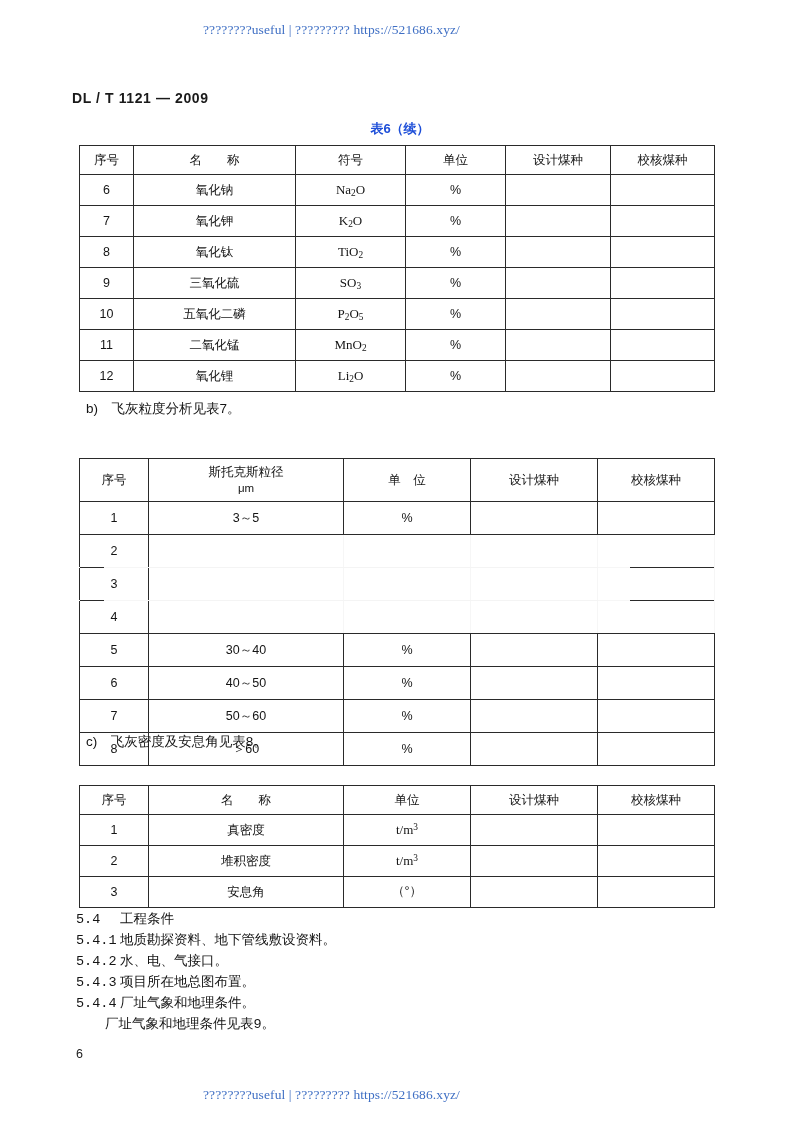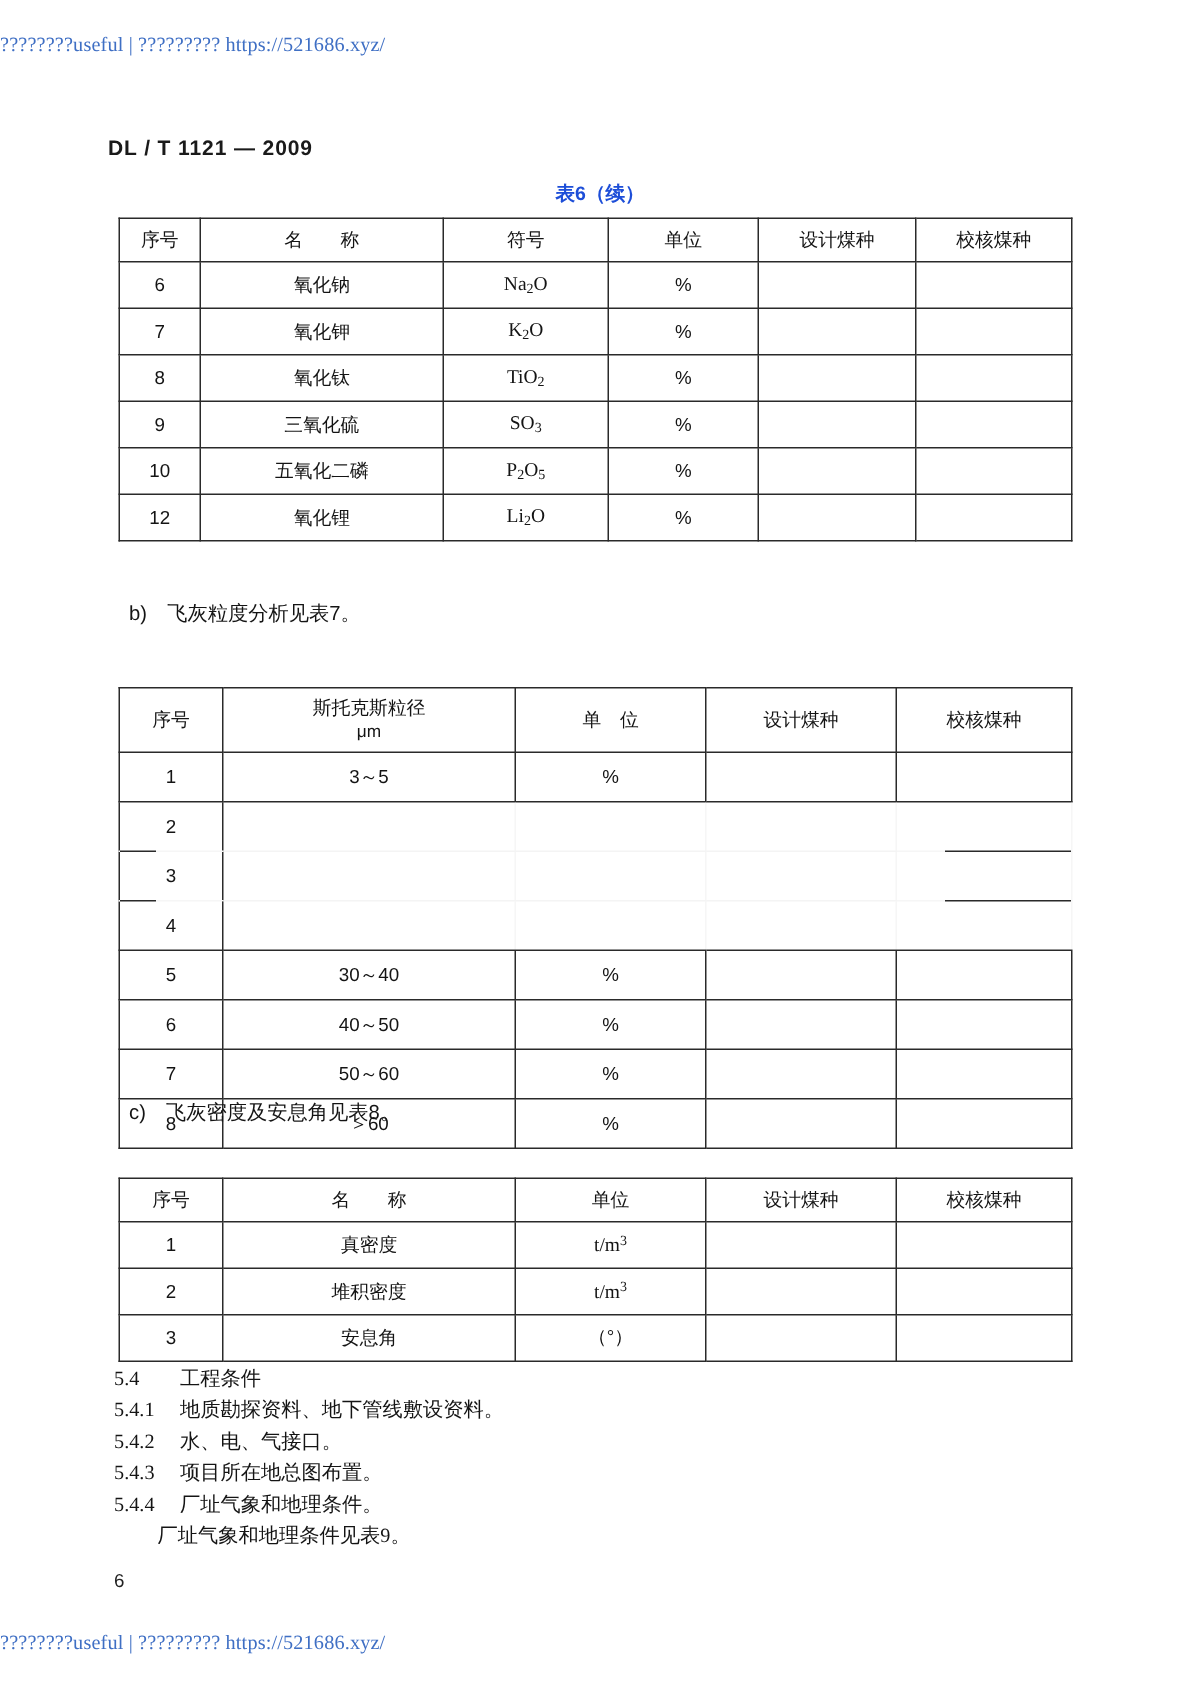--- a/index.html
+++ b/index.html
@@ -21,21 +21,21 @@
     left: 0; top: 0;
     width: 800px;
     height: 1137px;
   }
 
   
   .watermark {
     position: absolute;
     left: 0;
     width: 663px;
-    text-align: left;
+    text-align: center;
     color: #3f6fc4;
     font-size: 13.5px;
     font-family: "Liberation Serif", "DejaVu Serif", serif;
     letter-spacing: 0.1px;
     white-space: nowrap;
   }
   .watermark-top { top: 22px; }
   .watermark-bottom { top: 1087px; }
 
   
@@ -73,21 +73,21 @@
     font-family: "Liberation Sans", sans-serif;
     white-space: nowrap;
   }
   .p-b  { left: 86px; top: 400px; }
   .p-c  { left: 86px; top: 733px; }
 
   .sec {
     position: absolute;
     font-size: 13.5px;
     color: #141414;
-    font-family: Liberation Serif, serif;
+    font-family: Liberation Mono, monospace;
     white-space: nowrap;
   }
   .sec-num { display: inline-block; min-width: 44px; }
   .s1 { left: 76px; top: 910px; }
   .s2 { left: 76px; top: 931px; }
   .s3 { left: 76px; top: 952px; }
   .s4 { left: 76px; top: 973px; }
   .s5 { left: 76px; top: 994px; }
   .s6 { left: 105px; top: 1015px; }
 
@@ -228,20 +228,28 @@
         <td>三氧化硫</td>
         <td class="sym"><span>SO</span><sub>3</sub><span></span></td>
         <td>%</td>
         <td></td>
         <td></td>
       </tr>
       <tr>
         <td>10</td>
         <td>五氧化二磷</td>
         <td class="sym"><span>P</span><sub>2</sub><span>O</span><sub>5</sub></td>
+        <td>%</td>
+        <td></td>
+        <td></td>
+      </tr>
+      <tr>
+        <td>11</td>
+        <td>二氧化锰</td>
+        <td class="sym"><span>MnO</span><sub>2</sub><span></span></td>
         <td>%</td>
         <td></td>
         <td></td>
       </tr>
       <tr>
         <td>12</td>
         <td>氧化锂</td>
         <td class="sym"><span>Li</span><sub>2</sub><span>O</span></td>
         <td>%</td>
         <td></td>

